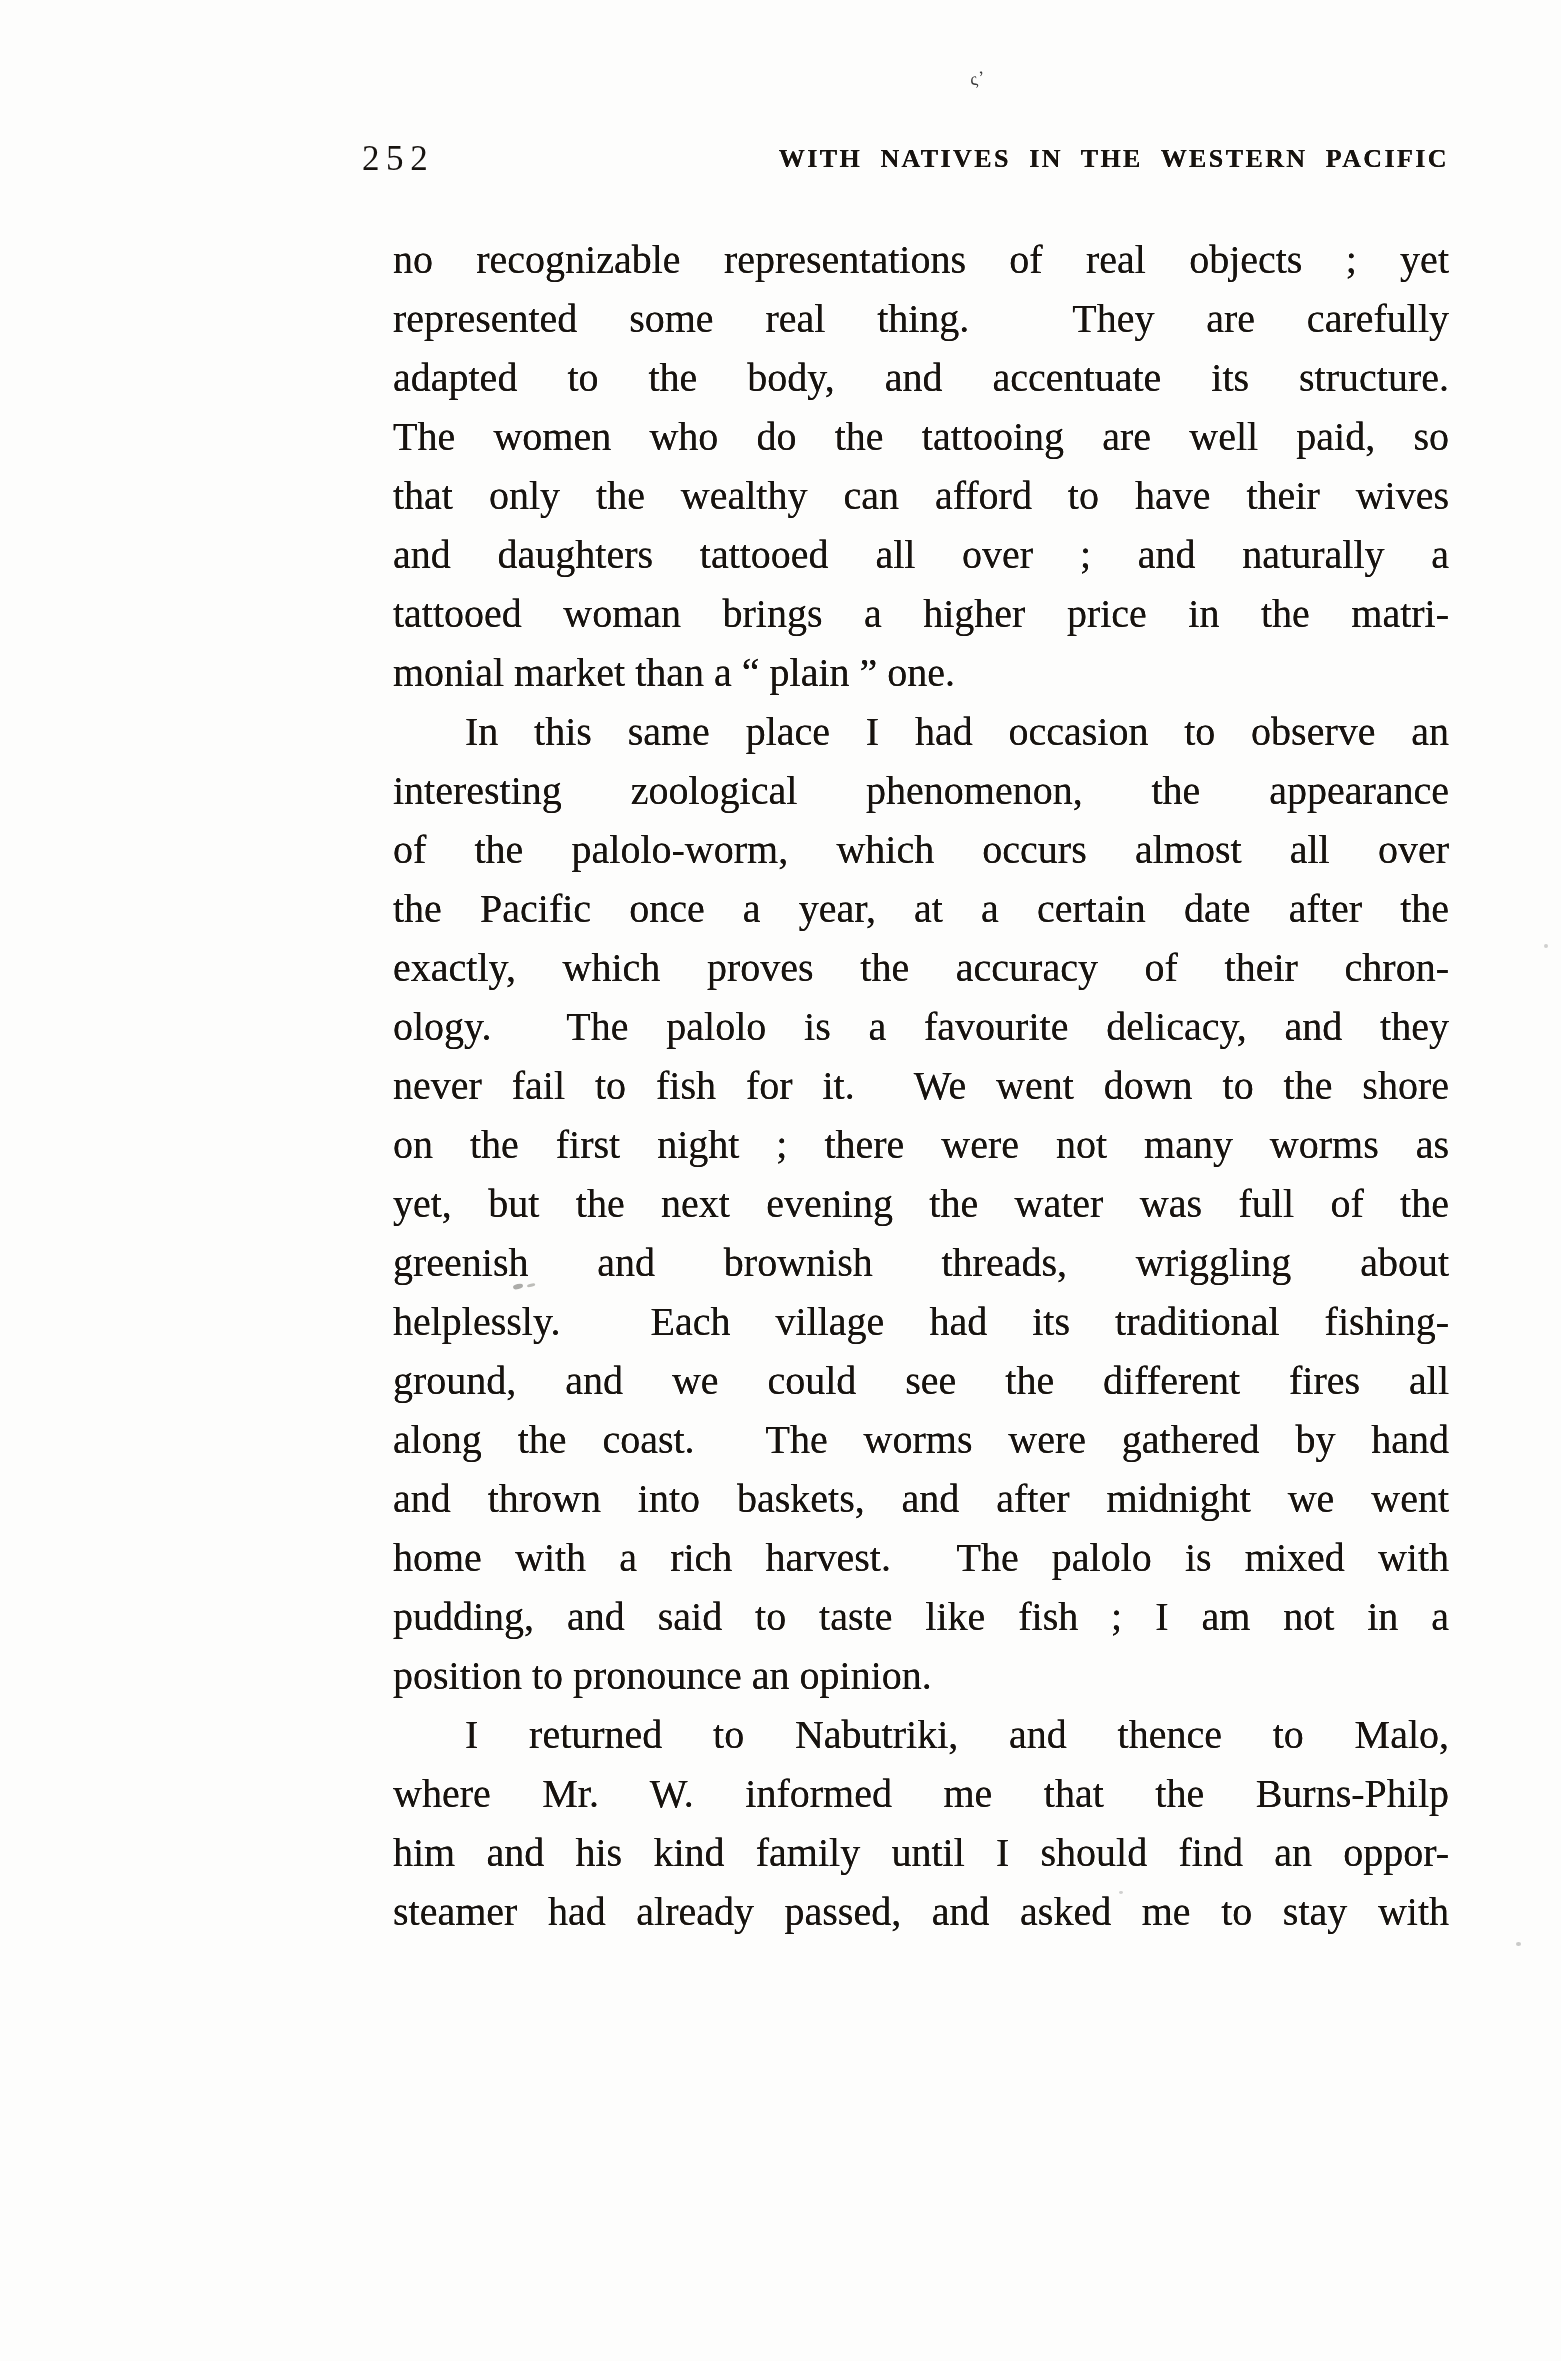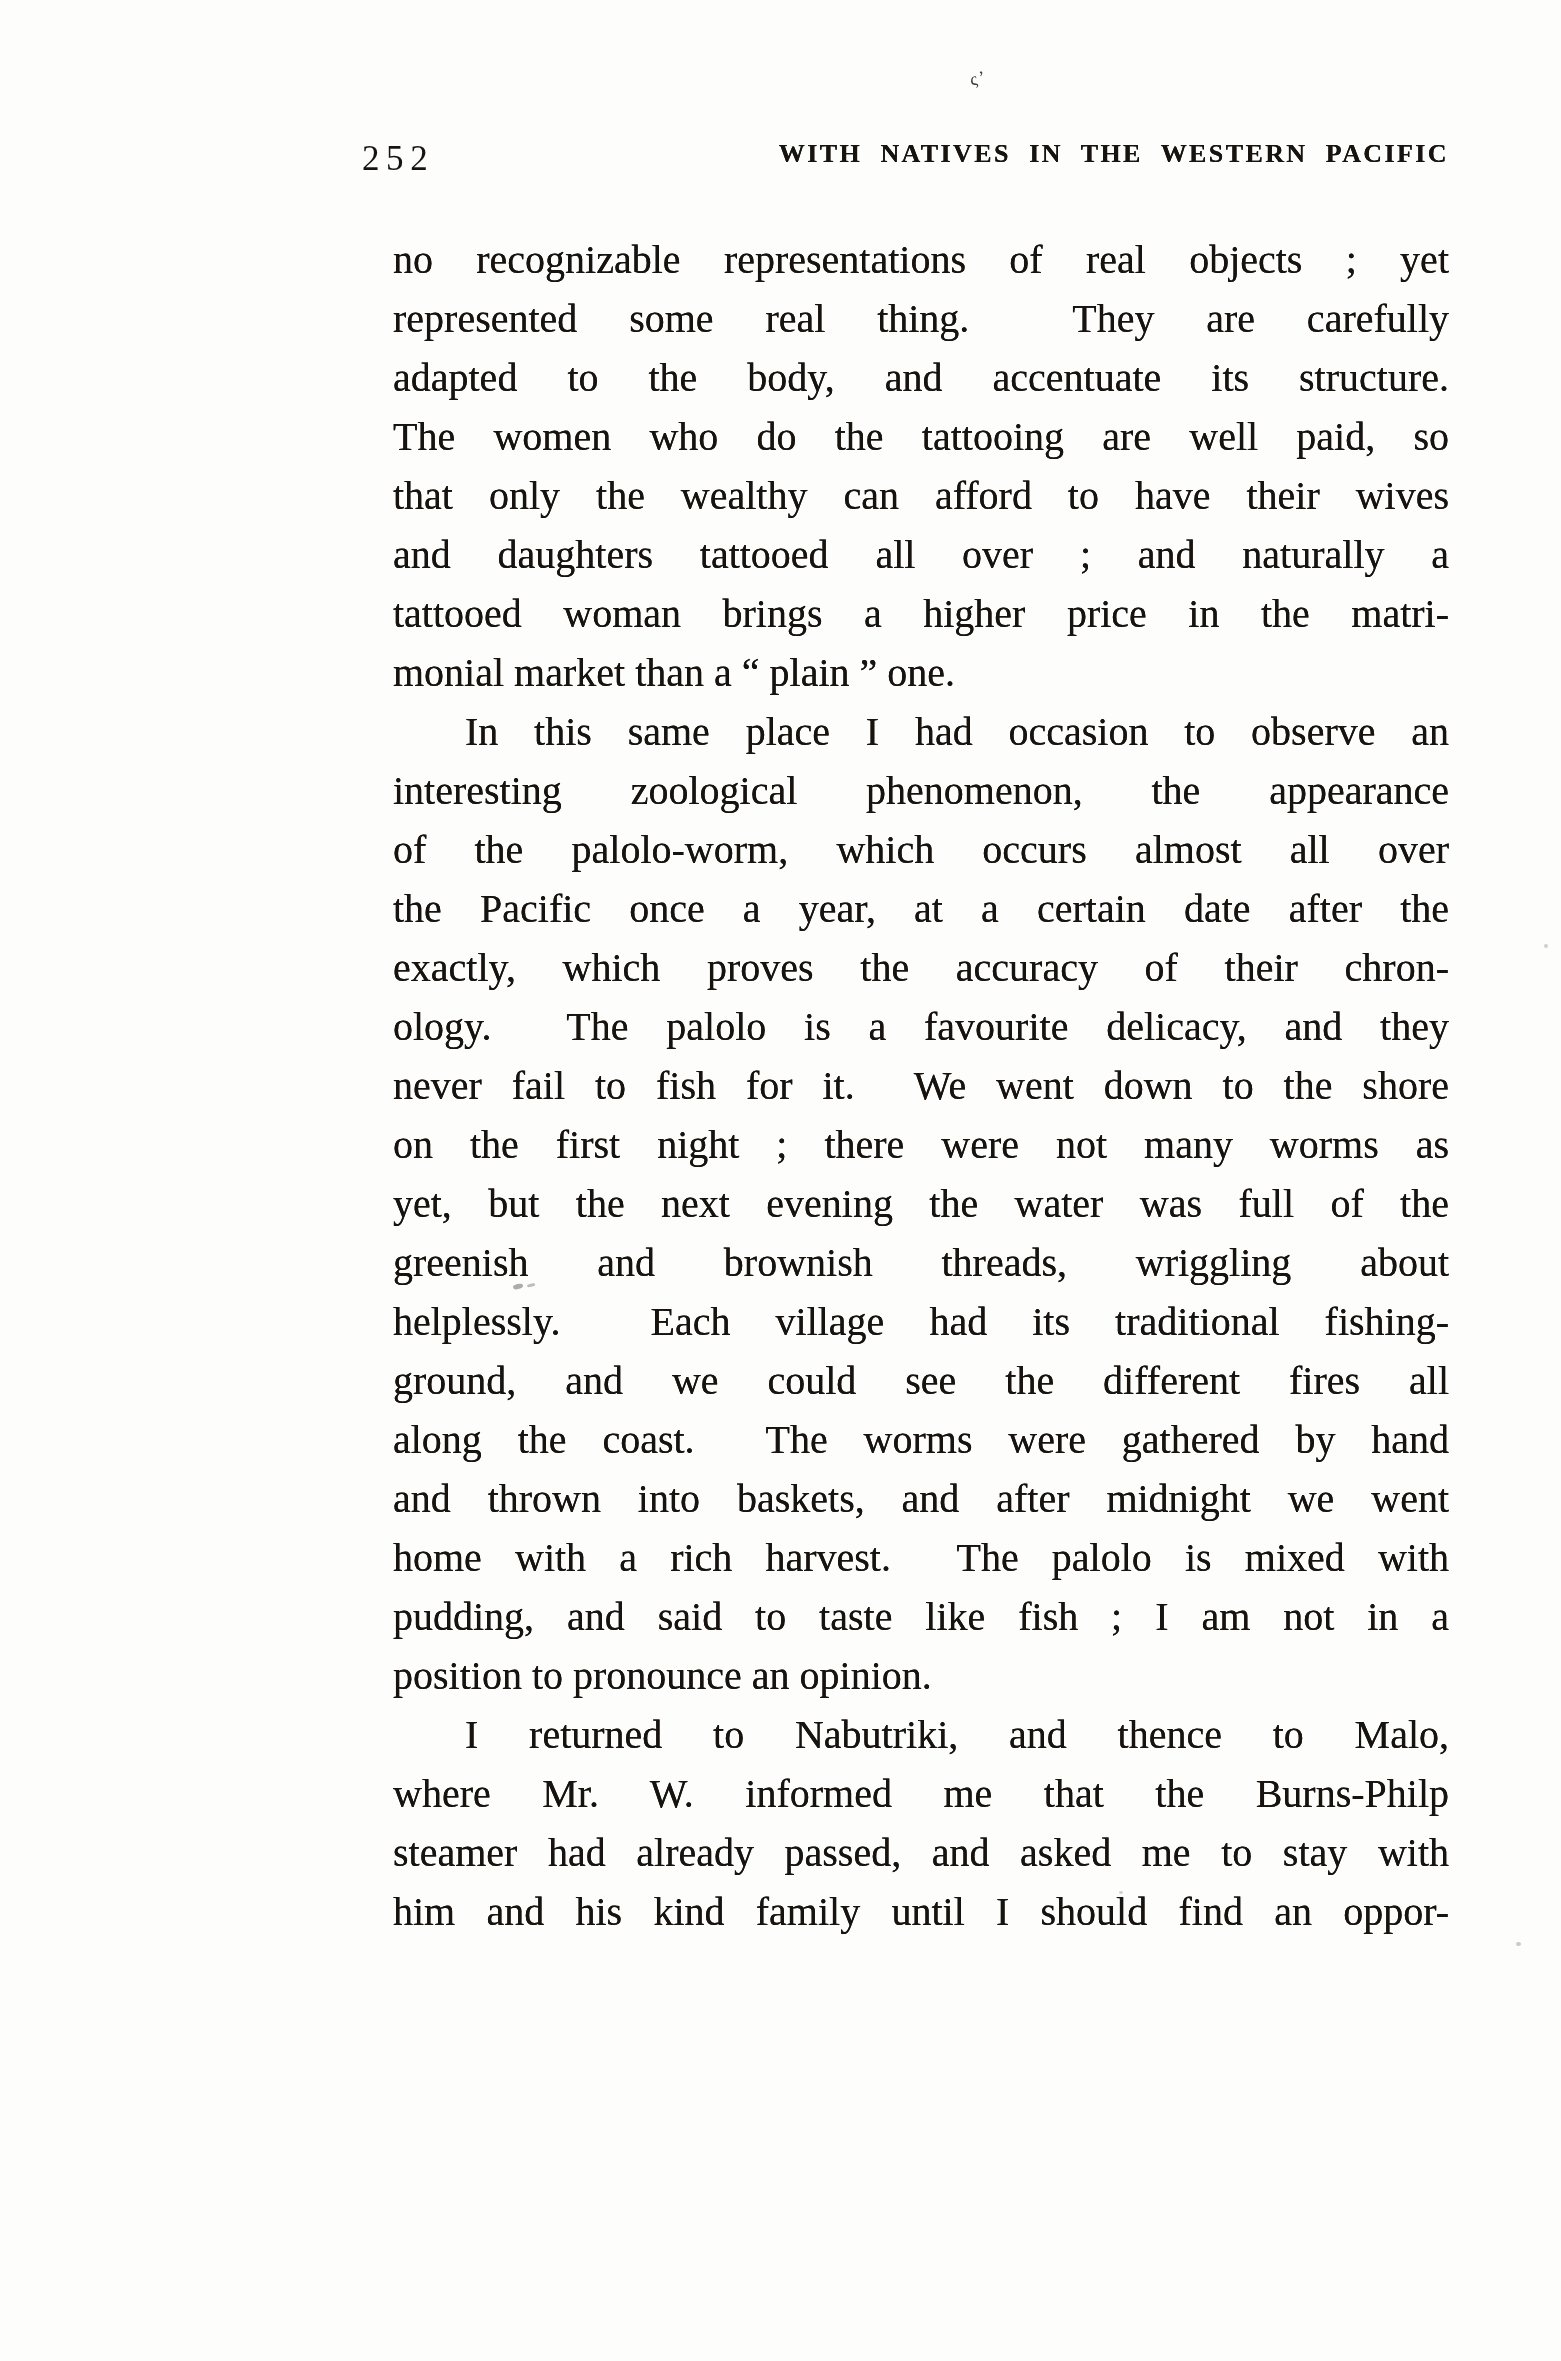--- a/index.html
+++ b/index.html
@@ -16,21 +16,21 @@
     color: #17130f;
     font-family: "Liberation Serif", "DejaVu Serif", serif;
   }
   
   .header {
     position: absolute;
     left: 362px;
     top: 139px;
     width: 1087px;
     display: flex;
-    align-items: flex-start;
+    align-items: center;
     white-space: nowrap;
   }
   .page-number {
     font-size: 35px;
     letter-spacing: 6.6px;
     font-weight: 400;
   }
   .running-title {
     margin-left: auto;
     font-size: 26px;
@@ -121,22 +121,22 @@
       <div class="line j">greenish and brownish threads, wriggling about</div>
       <div class="line j">helplessly.  Each village had its traditional fishing-</div>
       <div class="line j">ground, and we could see the different fires all</div>
       <div class="line j">along the coast.  The worms were gathered by hand</div>
       <div class="line j">and thrown into baskets, and after midnight we went</div>
       <div class="line j">home with a rich harvest.  The palolo is mixed with</div>
       <div class="line j">pudding, and said to taste like fish ; I am not in a</div>
       <div class="line nj">position to pronounce an opinion.</div>
       <div class="line j ind">I returned to Nabutriki, and thence to Malo,</div>
       <div class="line j">where Mr. W. informed me that the Burns-Philp</div>
+      <div class="line j">him and his kind family until I should find an oppor-</div>
       <div class="line j">steamer had already passed, and asked me to stay with</div>
-      <div class="line j">him and his kind family until I should find an oppor-</div>
     </div>
 
   <div class="speck s1"></div>
   <div class="speck s2"></div>
   <div class="speck s3"></div>
   <div class="speck s4"></div>
 
 </div>
 
 

